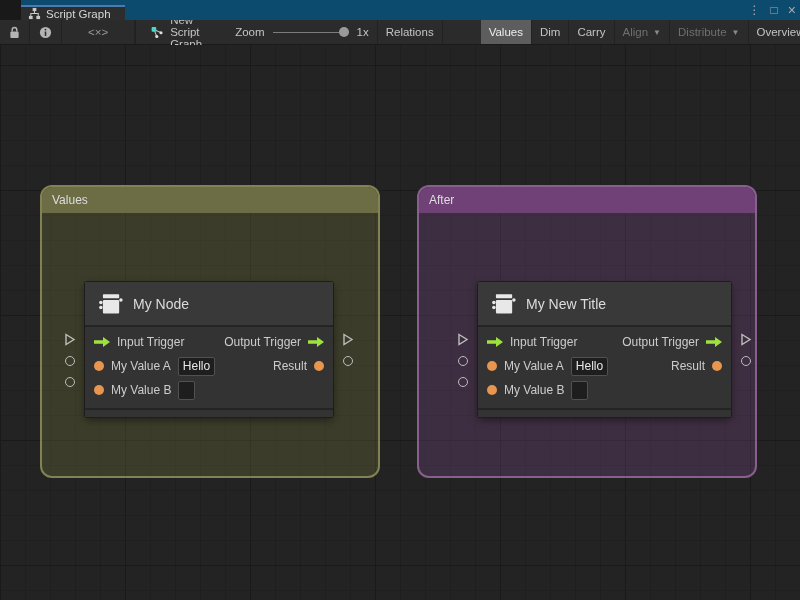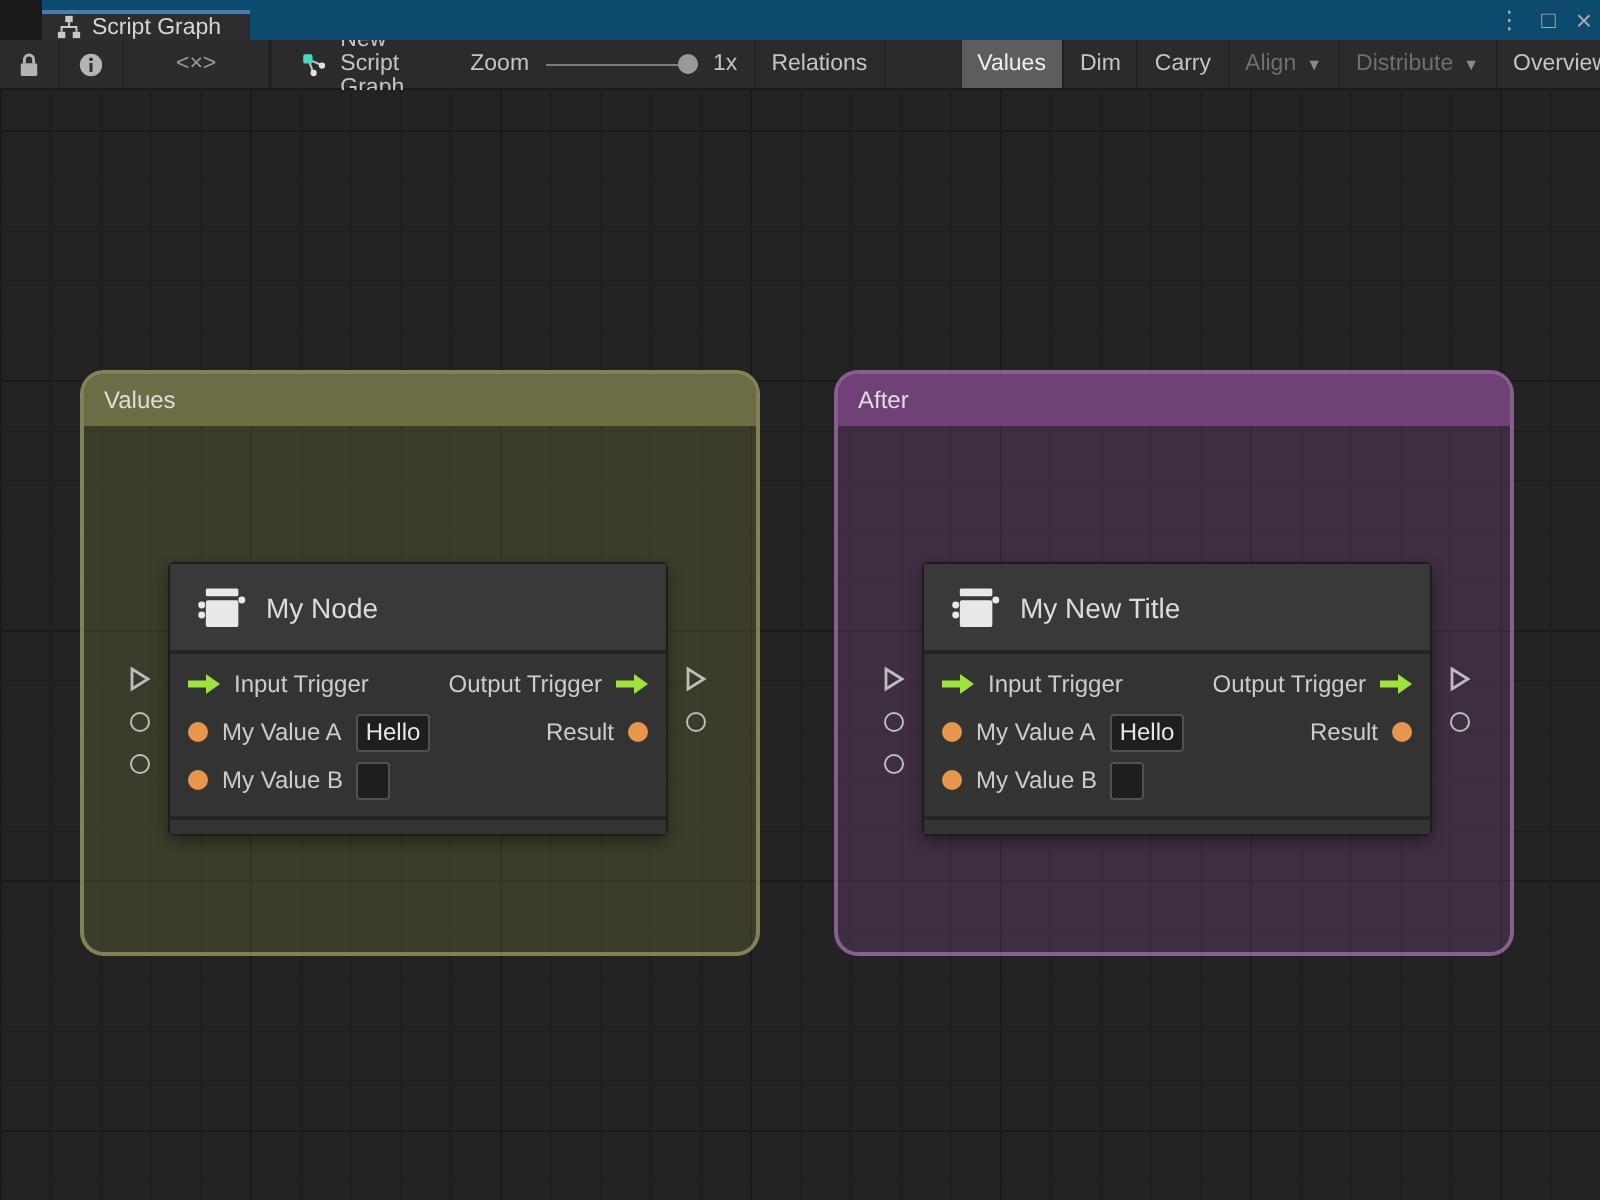--- a/index.html
+++ b/index.html
@@ -240,21 +240,21 @@
     <div class="ext" style="right:-21px; top:51px;">
       <svg width="12" height="13" viewBox="0 0 12 13">
           <path d="M2 1.5 L10 6.5 L2 11.5 Z" fill="none" stroke="#bdbdbd" stroke-width="1.4"></path>
         </svg>
     </div>
     <div class="ext" style="right:-20px; top:74px;">
         <span class="ext-circle"></span>
       </div>
   </div>
 
-  <div class="node" style="left:462px; top:237px; width:253px;">
+  <div class="node" style="left:478px; top:237px; width:253px;">
     <div class="node-header">
       <span style="display:flex">
         <svg width="27" height="26" viewBox="0 0 24 24">
           <rect x="5" y="3" width="15" height="3.6" rx="0.6" fill="#e8e8e8"></rect>
           <rect x="5" y="8.4" width="15" height="12.4" rx="1" fill="#e8e8e8"></rect>
           <circle cx="3.1" cy="10.6" r="1.6" fill="#e8e8e8"></circle>
           <circle cx="3.1" cy="15.2" r="1.6" fill="#e8e8e8"></circle>
           <circle cx="21.6" cy="8.3" r="1.6" fill="#e8e8e8"></circle>
         </svg>
       </span>

